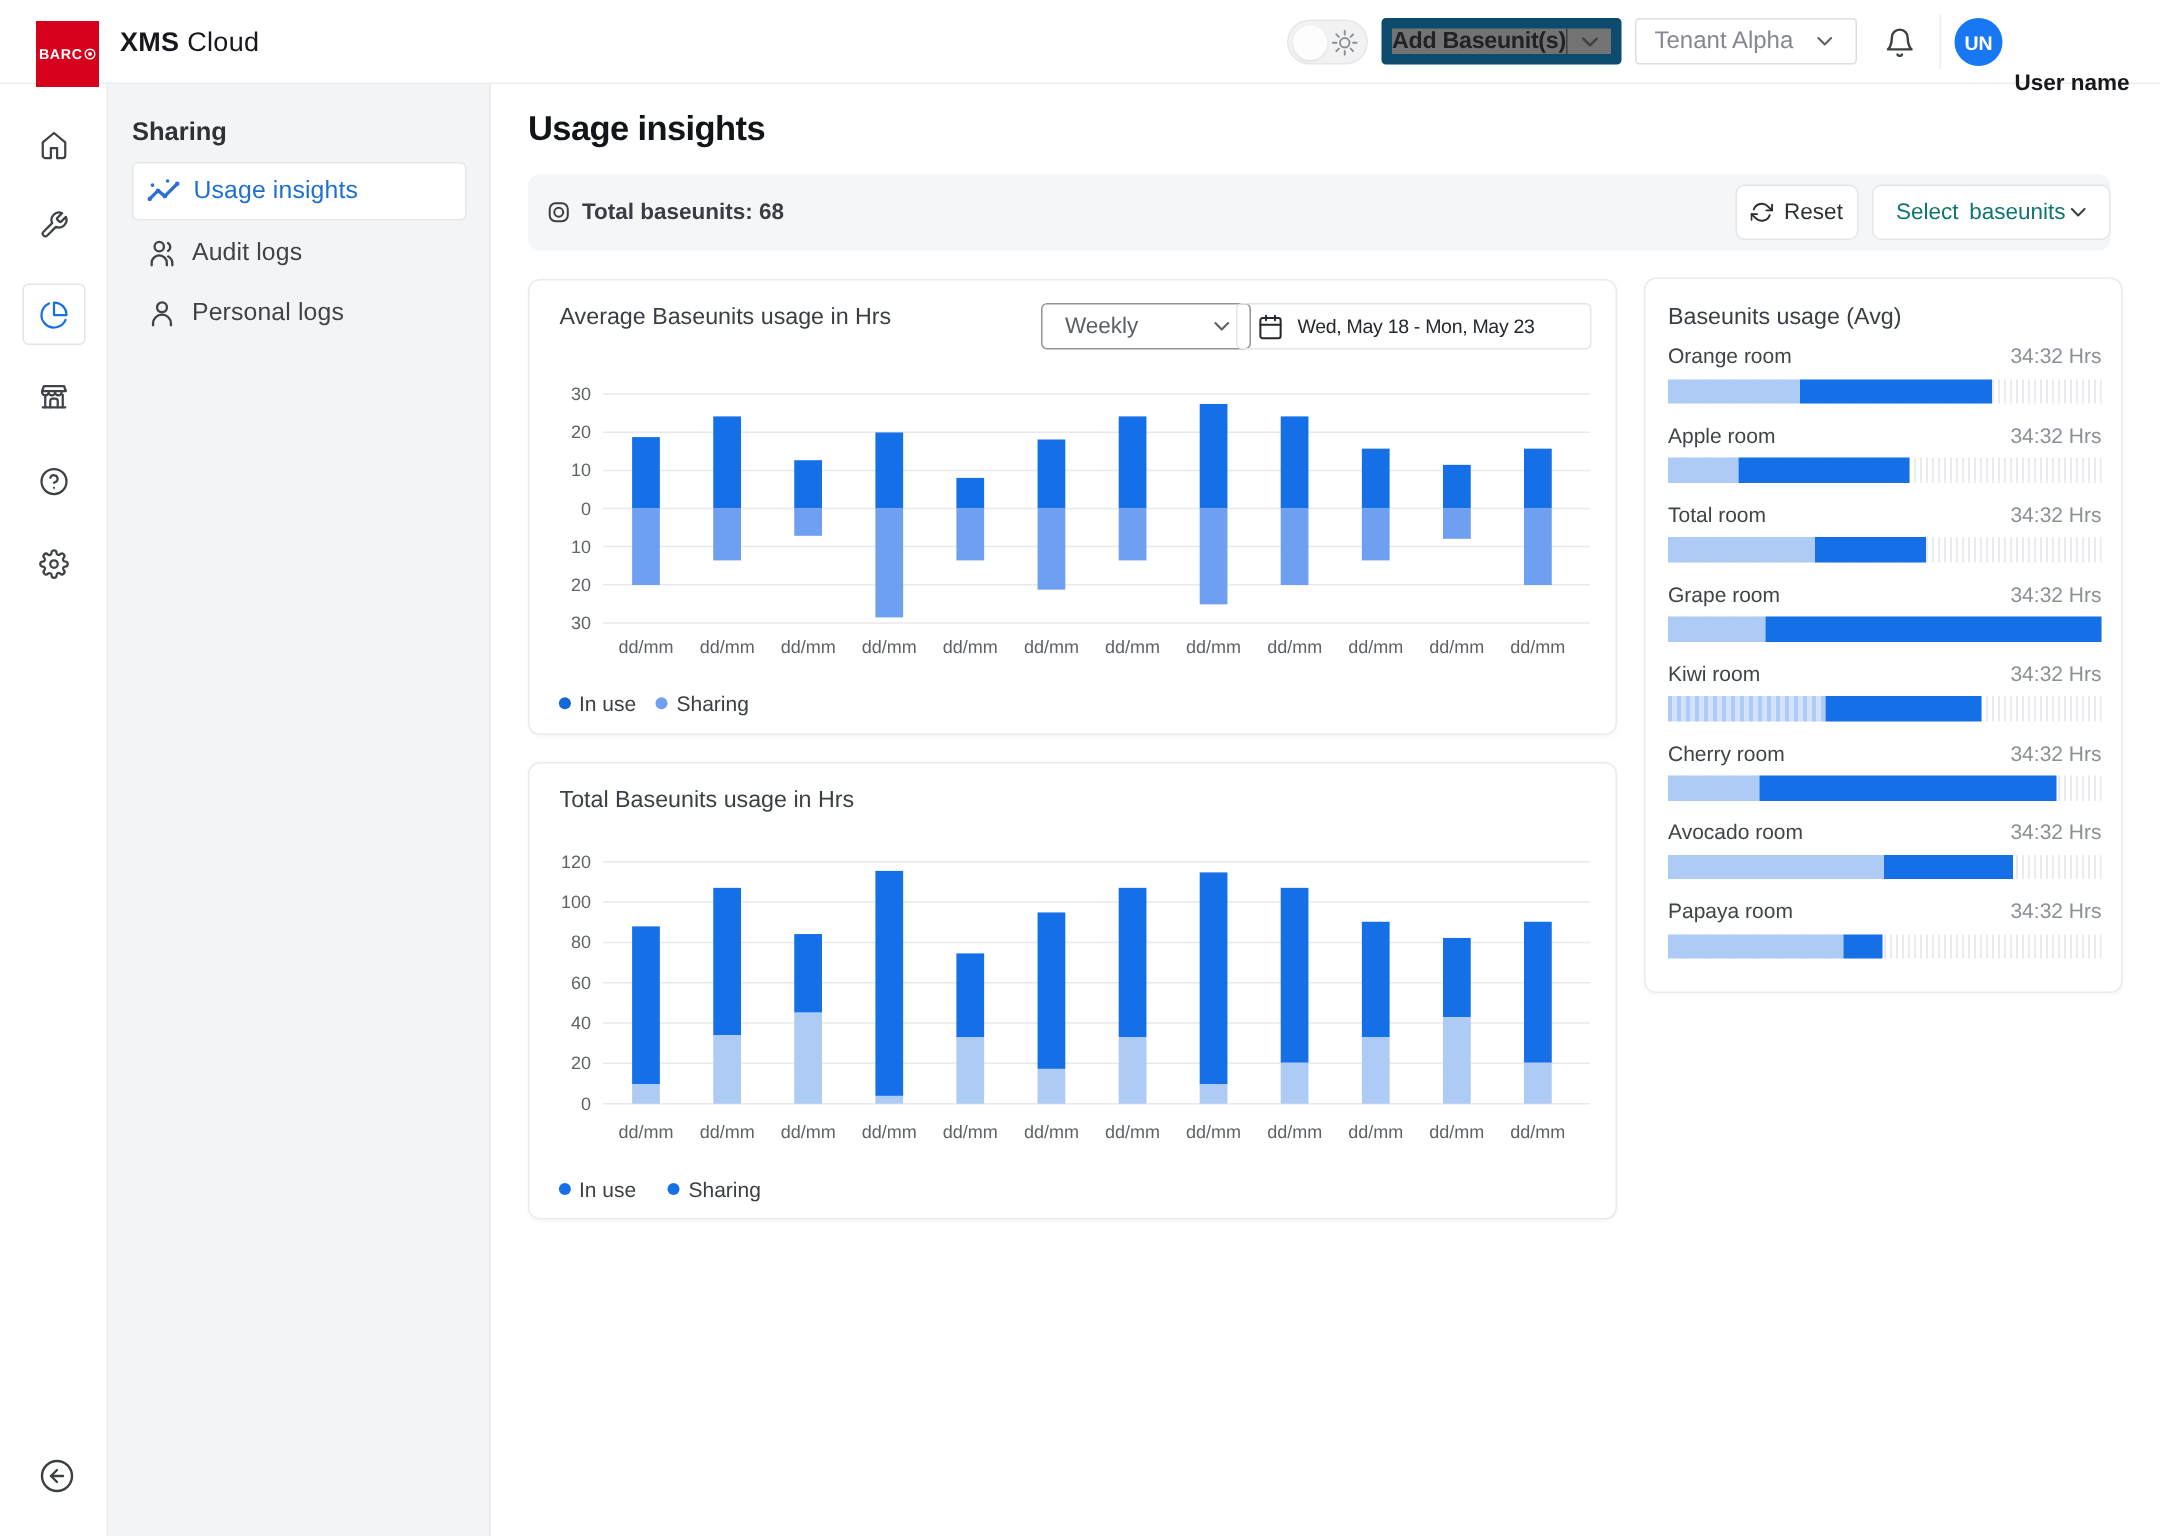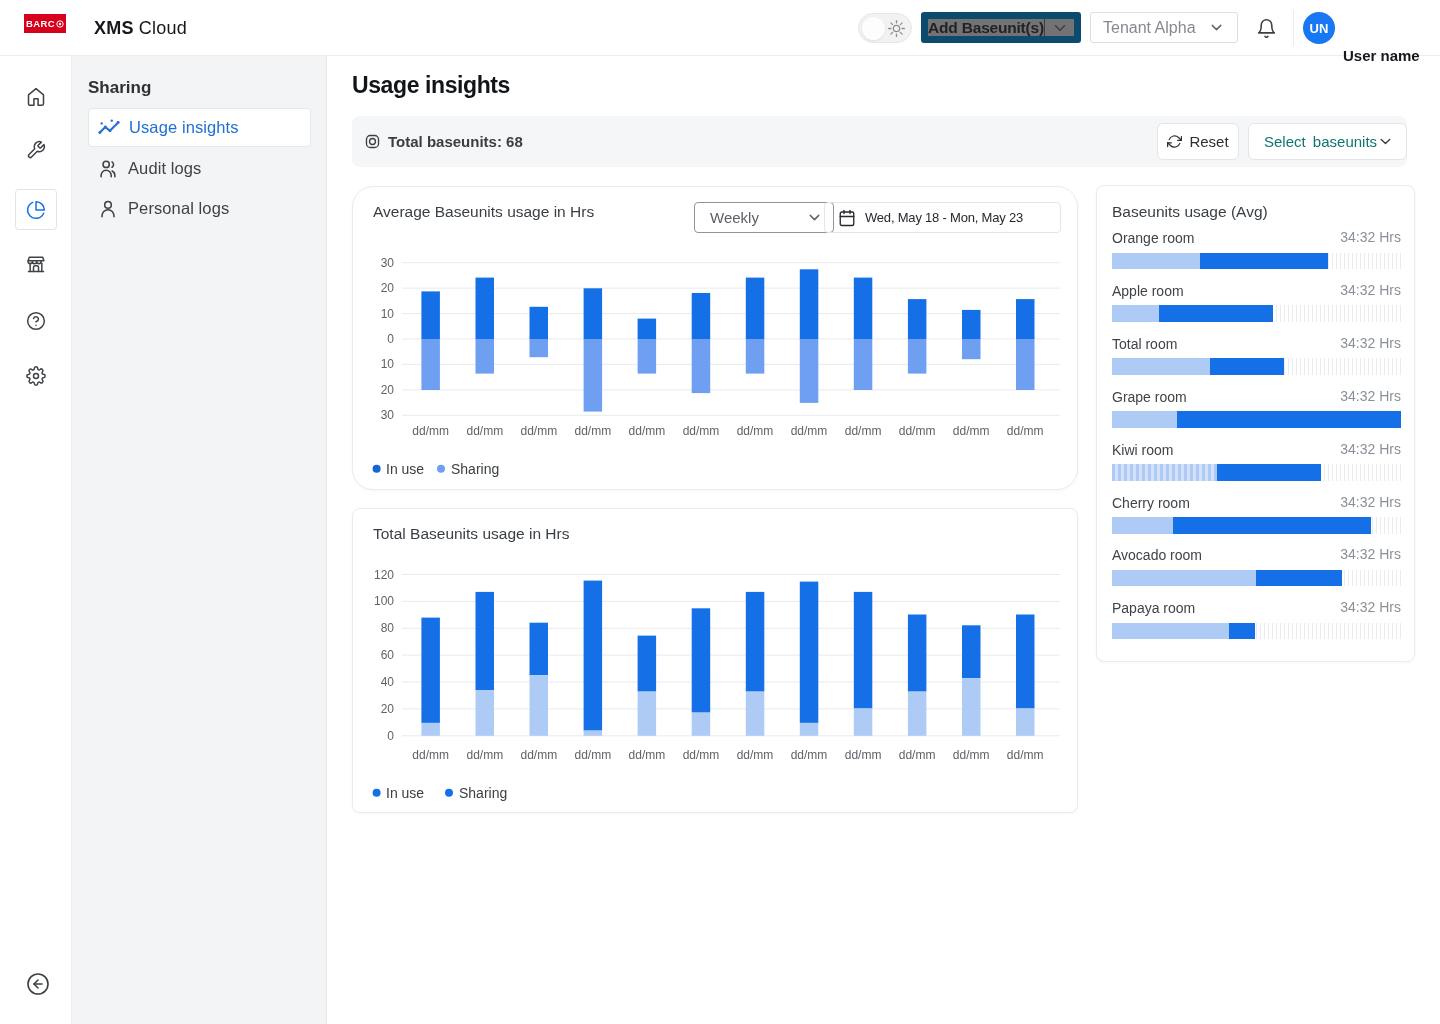--- a/index.html
+++ b/index.html
@@ -2,25 +2,25 @@
 <html><head>
 <meta charset="utf-8">
 <style>
 * { margin:0; padding:0; box-sizing:border-box; }
 html,body { width:1440px; height:1024px; overflow:hidden; background:#fff;
   font-family:"Liberation Sans", sans-serif; -webkit-font-smoothing:antialiased; }
 
 
 #topbar { position:absolute; left:0; top:0; width:1440px; height:56px; background:#fff;
   border-bottom:1px solid #ededee; z-index:5; }
-#logo { position:absolute; left:24px; top:14px; width:42px; height:19px; background:#d6001c;
+#logo { position:absolute; left:24px; top:14px; width:42px; height:44px; background:#d6001c;
   color:#fff; display:flex; align-items:center; justify-content:center; }
 #logo span { font-size:9.5px; font-weight:700; letter-spacing:.4px; margin-right:1px; }
 #brand { position:absolute; left:80px; top:18px; font-size:18px; color:#16181d; letter-spacing:.2px; }
-#brand b { font-weight:700;margin-left:14px; }
+#brand b { font-weight:700; }
 #toggle { position:absolute; left:858px; top:13px; width:54px; height:30px; border-radius:15px;
   background:#f2f2f3; border:1px solid #e7e7e9; }
 #toggle .knob { position:absolute; left:3px; top:2.5px; width:23px; height:23px; border-radius:50%;
   background:#fdfdfd; box-shadow:0 1px 2px rgba(0,0,0,.08); }
 #toggle svg { position:absolute; right:5px; top:5px; }
 #addbtn { position:absolute; left:921px; top:12px; width:160px; height:31px; display:flex; border:7px solid #0c4a6e;
   border-radius:3px; background:#737373; align-items:stretch; }
 #addbtn .main { flex:1; white-space:nowrap; display:flex; align-items:center; justify-content:center; font-size:15.5px;
   font-weight:700; color:#202227; border-right:1px solid #3c4043; letter-spacing:-0.2px; }
 #addbtn .chev { width:29px; display:flex; align-items:center; justify-content:center; }
@@ -62,21 +62,21 @@
 #statbar svg.unit { position:absolute; left:12px; top:17px; }
 #resetbtn { position:absolute; left:805px; top:7px; width:82px; height:37px; background:#fff;
   border:1px solid #e4e5e8; border-radius:6px; display:flex; align-items:center; justify-content:center;
   gap:7px; font-size:15px; font-weight:500; color:#2c2f34; }
 #selbase { position:absolute; left:896px; top:7px; width:159px; height:37px; background:#fff;
   border:1px solid #e4e5e8; border-radius:6px; display:flex; align-items:center; padding:0 12px 0 15px; }
 #selbase span { flex:1; font-size:15px; color:#0f766e; word-spacing:3px; white-space:nowrap; }
 
 .card { position:absolute; background:#fff; border:1px solid #e9ebee; border-radius:8px;
   box-shadow:0 1px 3px rgba(0,0,0,.04); }
-#card1 { left:24px; top:130px; width:726px; height:304px;border-radius:21px; }
+#card1 { left:24px; top:130px; width:726px; height:304px; }
 #card2 { left:24px; top:452px; width:726px; height:305px; }
 #panel { left:768px; top:129px; width:319px; height:477px; }
 .ctitle { position:absolute; left:20px; top:16px; font-size:15.5px; font-weight:400; color:#3a3f45; }
 
 #weekly { position:absolute; left:341px; top:15px; width:140px; height:31px; border:1px solid #90959c;
   border-radius:4px; display:flex; align-items:center; padding:0 10px 0 15px; }
 #weekly span { flex:1; font-size:15px; color:#5c6066; }
 #daterange { position:absolute; left:471px; top:15px; width:237px; height:31px; border:1px solid #e4e5e8;
   border-radius:4px; display:flex; align-items:center; padding:0 10px 0 13px; gap:9px; }
 #daterange span { font-size:13px; color:#25282d; white-space:nowrap; letter-spacing:-0.2px; }

